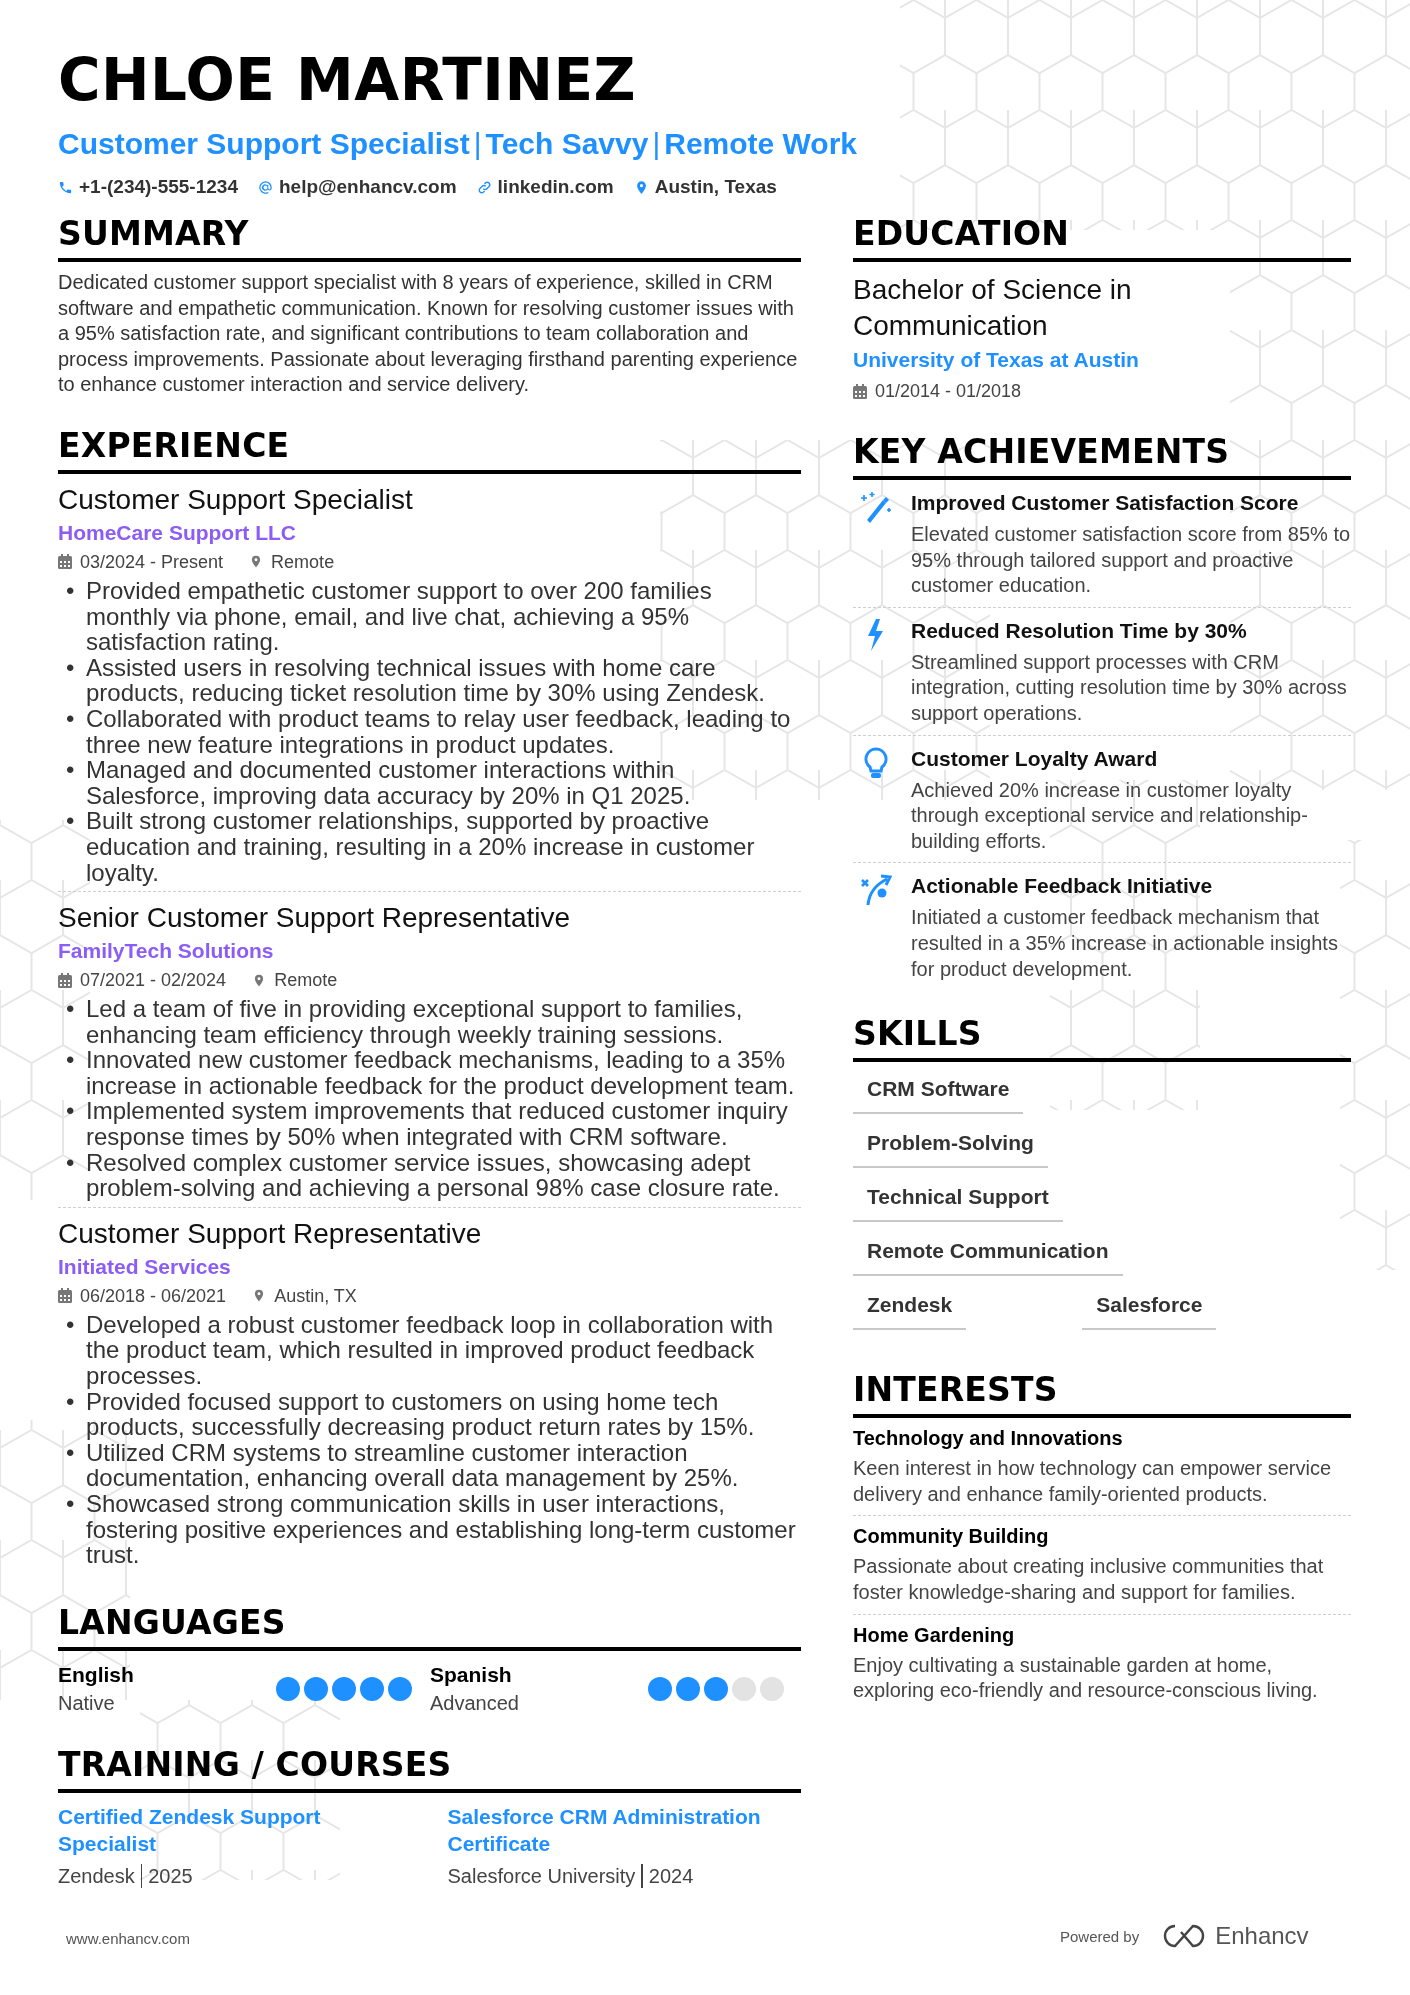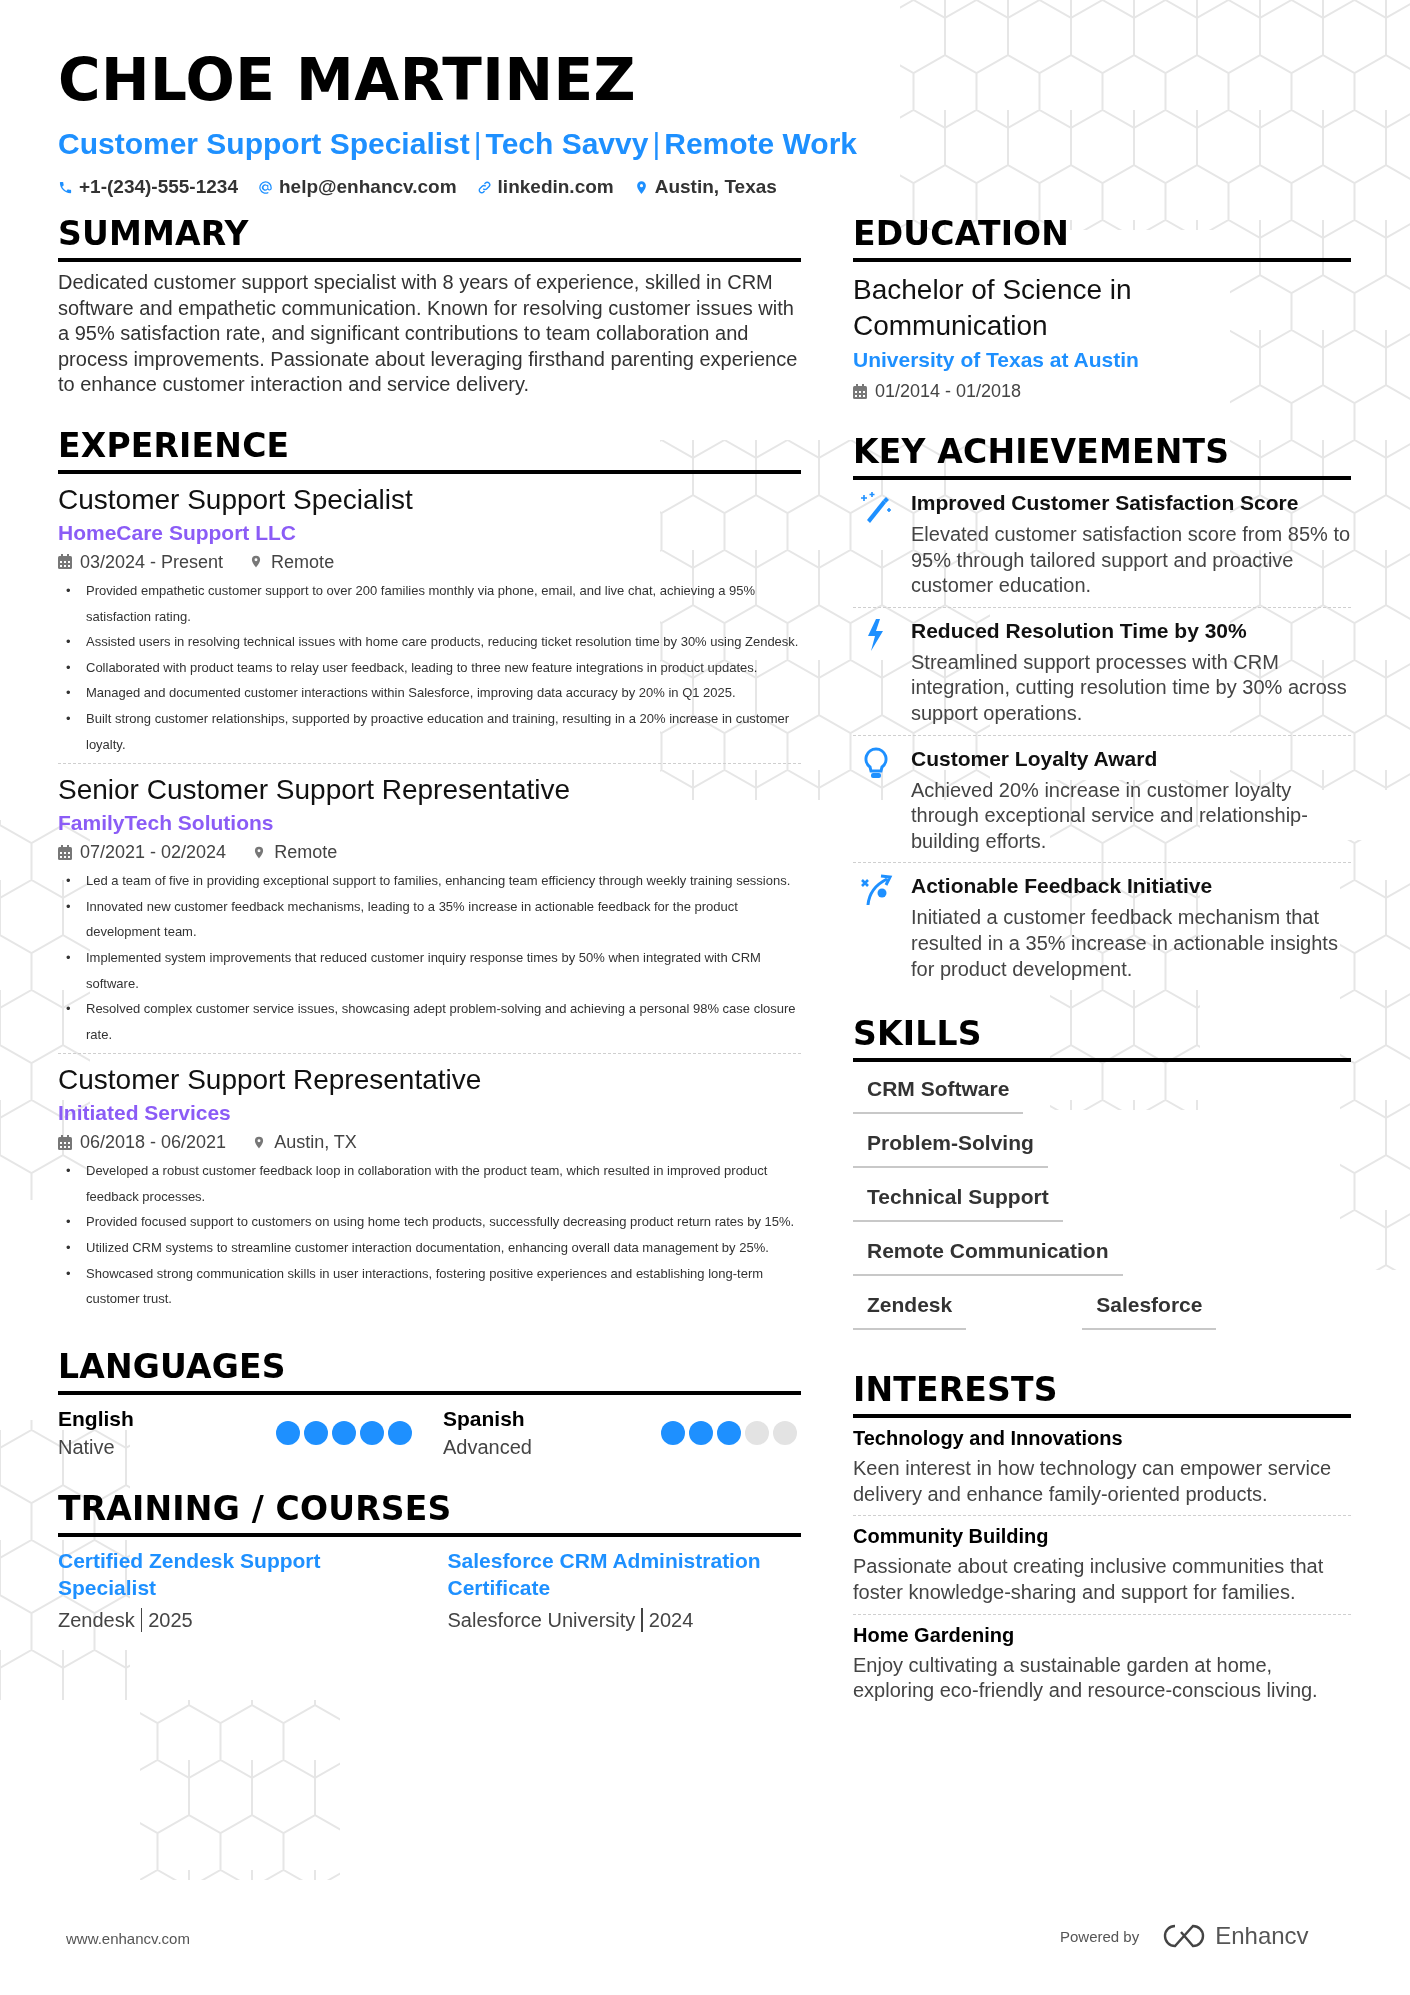--- a/index.html
+++ b/index.html
@@ -24,21 +24,21 @@
   .summary-text { font-size: 20px; line-height: 25.6px; color: #333; margin-top: 8px; }
 
   .job { padding: 8px 0 6px; }
   .job + .job { border-top: 1.5px dashed #cfcfcf; }
   .job-title { font-size: 28px; color: #111; line-height: 36px; }
   .company { font-weight: bold; font-size: 21px; color: #8b5cf6; line-height: 30px; }
   .meta { display: flex; gap: 26px; font-size: 18px; color: #444; line-height: 28px; align-items: flex-start; }
   .meta span.item { display: flex; align-items: center; gap: 8px; }
   .meta svg { width: 14px; height: 15px; fill: #777; }
   .bullets { list-style: none; margin-top: 2px; }
-  .bullets li { position: relative; padding-left: 28px; font-size: 13px; line-height: 25.6px; color: #333; }
+  .bullets li { position: relative; padding-left: 28px; font-size: 24px; line-height: 25.6px; color: #333; }
   .bullets li::before { content: "•"; position: absolute; left: 8px; top: 0; color: #333; }
 
   .edu-degree { font-size: 28px; line-height: 36px; color: #111; margin-top: 10px; }
   .edu-school { font-weight: bold; font-size: 21px; color: #1e90ff; line-height: 32px; }
   .edu-date { display: flex; align-items: center; gap: 8px; font-size: 18px; color: #444; line-height: 30px; }
   .edu-date svg { width: 14px; height: 15px; fill: #777; }
 
   .ach { display: flex; gap: 12px; padding: 8px 0 8px; }
   .ach + .ach { border-top: 1.5px dashed #cfcfcf; }
   .ach-icon { width: 46px; flex: none; display: flex; justify-content: center; padding-top: 2px; }
@@ -47,21 +47,21 @@
   .ach-desc { font-size: 20px; line-height: 25.6px; color: #444; margin-top: 4px; }
 
   .skills { display: flex; flex-wrap: wrap; column-gap: 16px; row-gap: 16px; margin-top: 14px; }
   .skill { font-weight: bold; font-size: 21px; color: #333; padding: 0 14px 10px 14px; border-bottom: 2px solid #c8c8c8; line-height: 26px; }
 
   .interest { padding: 6px 0 8px; }
   .interest + .interest { border-top: 1.5px dashed #cfcfcf; }
   .interest-title { font-weight: bold; font-size: 20px; color: #000; line-height: 28px; }
   .interest-desc { font-size: 20px; line-height: 25.6px; color: #444; margin-top: 4px; }
 
-  .langs { display: flex; gap: 31px; margin-top: 10px; align-items: flex-end; }
+  .langs { display: flex; gap: 18px; margin-top: 10px; align-items: flex-end; }
   .lang { display: flex; justify-content: space-between; width: 354px; }
   .lang-name { font-weight: bold; font-size: 21px; color: #000; line-height: 28px; }
   .lang-level { font-size: 20px; color: #444; line-height: 28px; }
   .dots { display: flex; gap: 4px; padding-top: 16px; }
   .dot { width: 24px; height: 24px; border-radius: 50%; background: #e3e3e3; }
   .dot.on { background: #1e90ff; }
 
   .courses { display: flex; gap: 36px; margin-top: 10px; }
   .course { width: 354px; }
   .course-title { font-weight: bold; font-size: 21px; color: #1e90ff; line-height: 27px; }

